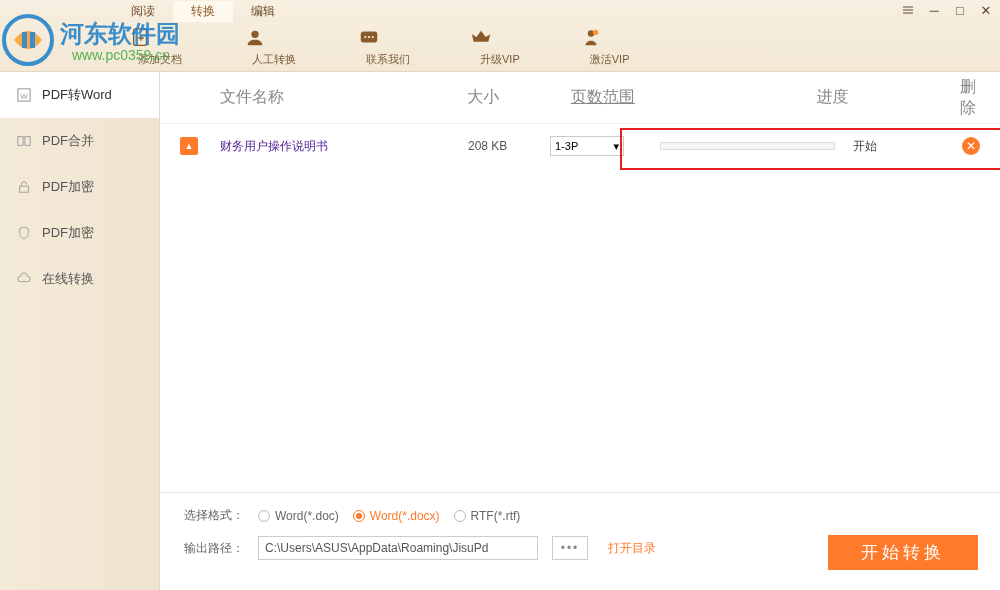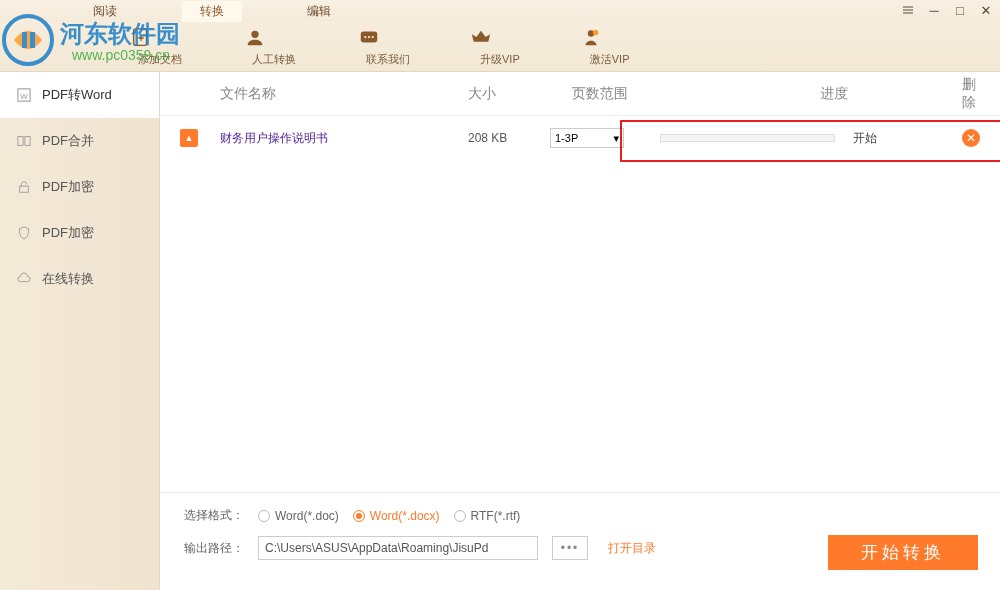--- a/index.html
+++ b/index.html
@@ -1,18 +1,18 @@
 <!DOCTYPE html>
 <html><head>
   <meta charset="utf-8">
   <style>
     * { margin: 0; padding: 0; box-sizing: border-box; font-family: "Microsoft YaHei", sans-serif; }
     body { width: 1000px; height: 590px; background: #f5ebdb; overflow: hidden; position: relative; }
     
-    .top-tabs { height: 22px; display: flex; align-items: center; padding-left: 75px; background: linear-gradient(#f8f0e2, #f5ebdb); gap: 47px; }
+    .top-tabs { height: 22px; display: flex; align-items: center; padding-left: 113px; background: linear-gradient(#f8f0e2, #f5ebdb); }
     .top-tab { padding: 2px 18px; font-size: 12px; color: #6b4a2a; border-radius: 4px 4px 0 0; cursor: pointer; }
     .top-tab.active { background: #fff8ed; color: #8a5a2a; }
     
     .window-controls { position: absolute; top: 2px; right: 6px; display: flex; gap: 10px; }
     .wc { width: 16px; height: 16px; display: flex; align-items: center; justify-content: center; font-size: 13px; color: #5a4a3a; cursor: pointer; }
     
     .watermark { position: absolute; top: 10px; left: 0px; z-index: 50; pointer-events: none; opacity: 0.85; }
     .watermark svg { width: 200px; height: 60px; }
     
     .toolbar { height: 50px; background: linear-gradient(#f6eddd, #f3e8d5); border-bottom: 1px solid #e5d8c2; display: flex; align-items: center; padding-left: 100px; gap: 32px; }
@@ -22,24 +22,24 @@
     
     .main { display: flex; height: 518px; }
     
     .sidebar { width: 160px; background: linear-gradient(to right, #f4ead8, #f0e4d0); border-right: 1px solid #e5d8c2; }
     .sb-item { display: flex; align-items: center; gap: 10px; padding: 14px 16px; font-size: 13px; color: #555; cursor: pointer; }
     .sb-item.active { background: #fff; color: #333; }
     .sb-icon { width: 16px; height: 16px; display: flex; align-items: center; justify-content: center; color: #999; }
     
     .content { flex: 1; background: #fff; display: flex; flex-direction: column; }
     
-    .table-header { height: 44px; display: flex; align-items: center; font-size: 14px; color: #888; padding: 0 20px; border-bottom: 1px solid #eee; gap: 27px; }
+    .table-header { height: 52px; display: flex; align-items: center; font-size: 16px; color: #888; padding: 0 20px; border-bottom: 1px solid #eee; gap: 27px; }
     .col-name { flex-basis: 270px; padding-left: 40px; }
     .col-size { flex-basis: 80px; }
-    .col-range { flex-basis: 140px; }
+    .col-range { flex-basis: 140px; text-decoration: underline; }
     .col-progress { flex-basis: 210px; text-align: center; }
     .col-delete { flex: 1; text-align: right; padding-right: 4px; }
     
     .table-body { flex: 1; overflow: auto; }
     .row { display: flex; align-items: center; padding: 12px 20px; position: relative; }
     .highlight-box { position: absolute; border: 2px solid #e62020; left: 460px; top: 4px; width: 402px; height: 42px; pointer-events: none; }
     .file-icon { width: 18px; height: 18px; background: #ff7a2a; border-radius: 2px; display: flex; align-items: center; justify-content: center; color: #fff; font-size: 9px; font-weight: bold; margin-right: 22px; }
     .file-name { flex-basis: 248px; font-size: 12px; color: #4c1d95; }
     .file-size { flex-basis: 82px; font-size: 12px; color: #555; }
     .range-select { width: 74px; height: 20px; border: 1px solid #ccc; font-size: 11px; padding: 0 4px; display: flex; align-items: center; justify-content: space-between; background: #fff; cursor: pointer; }

